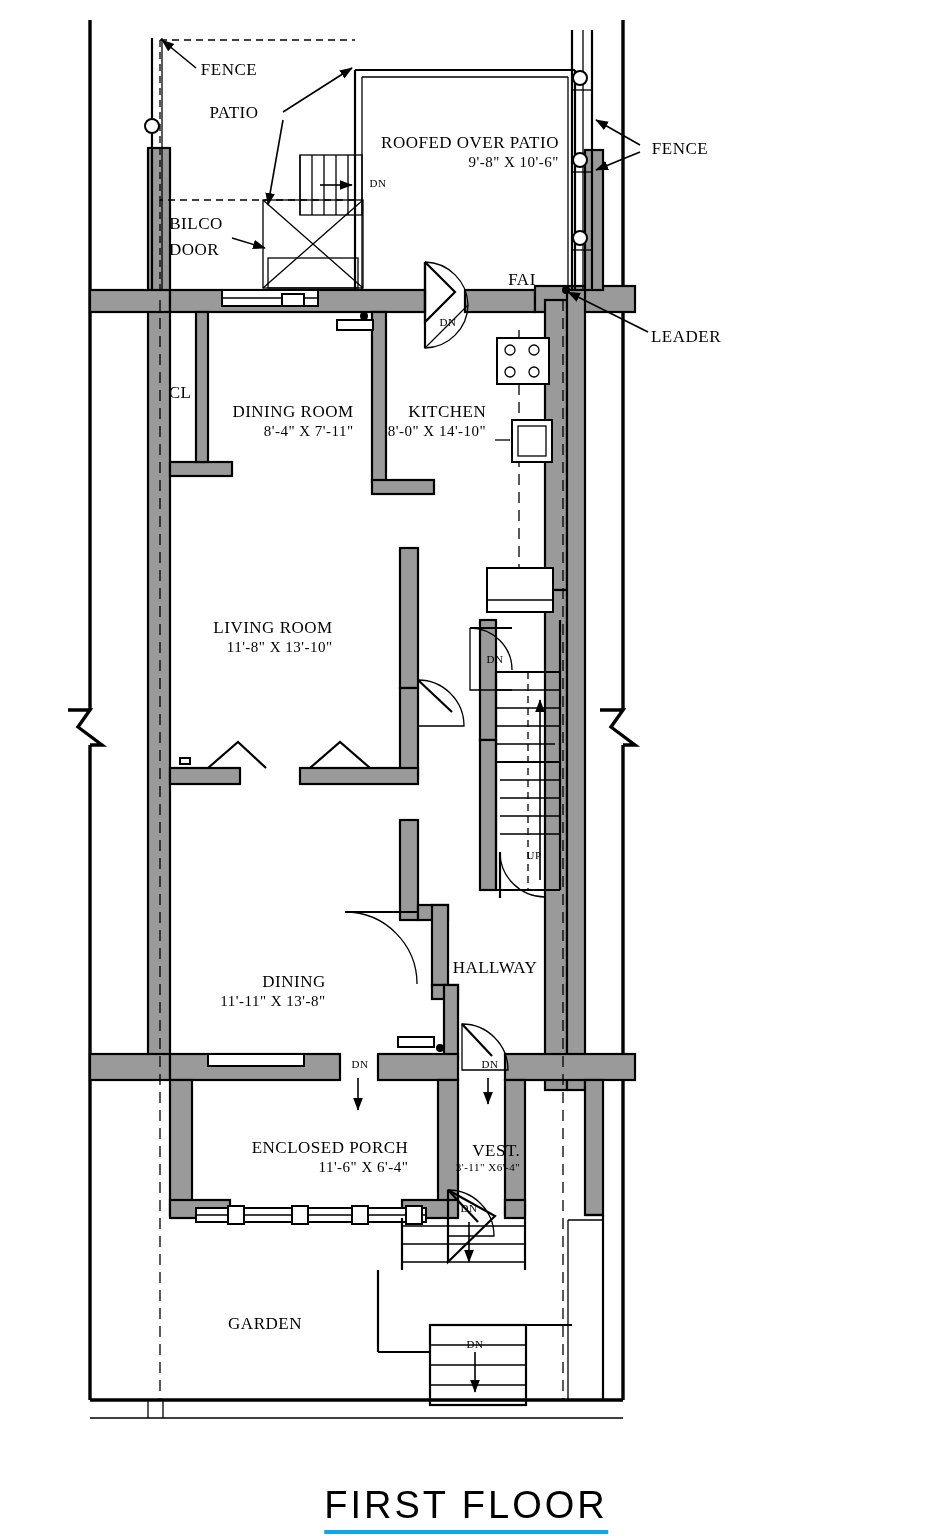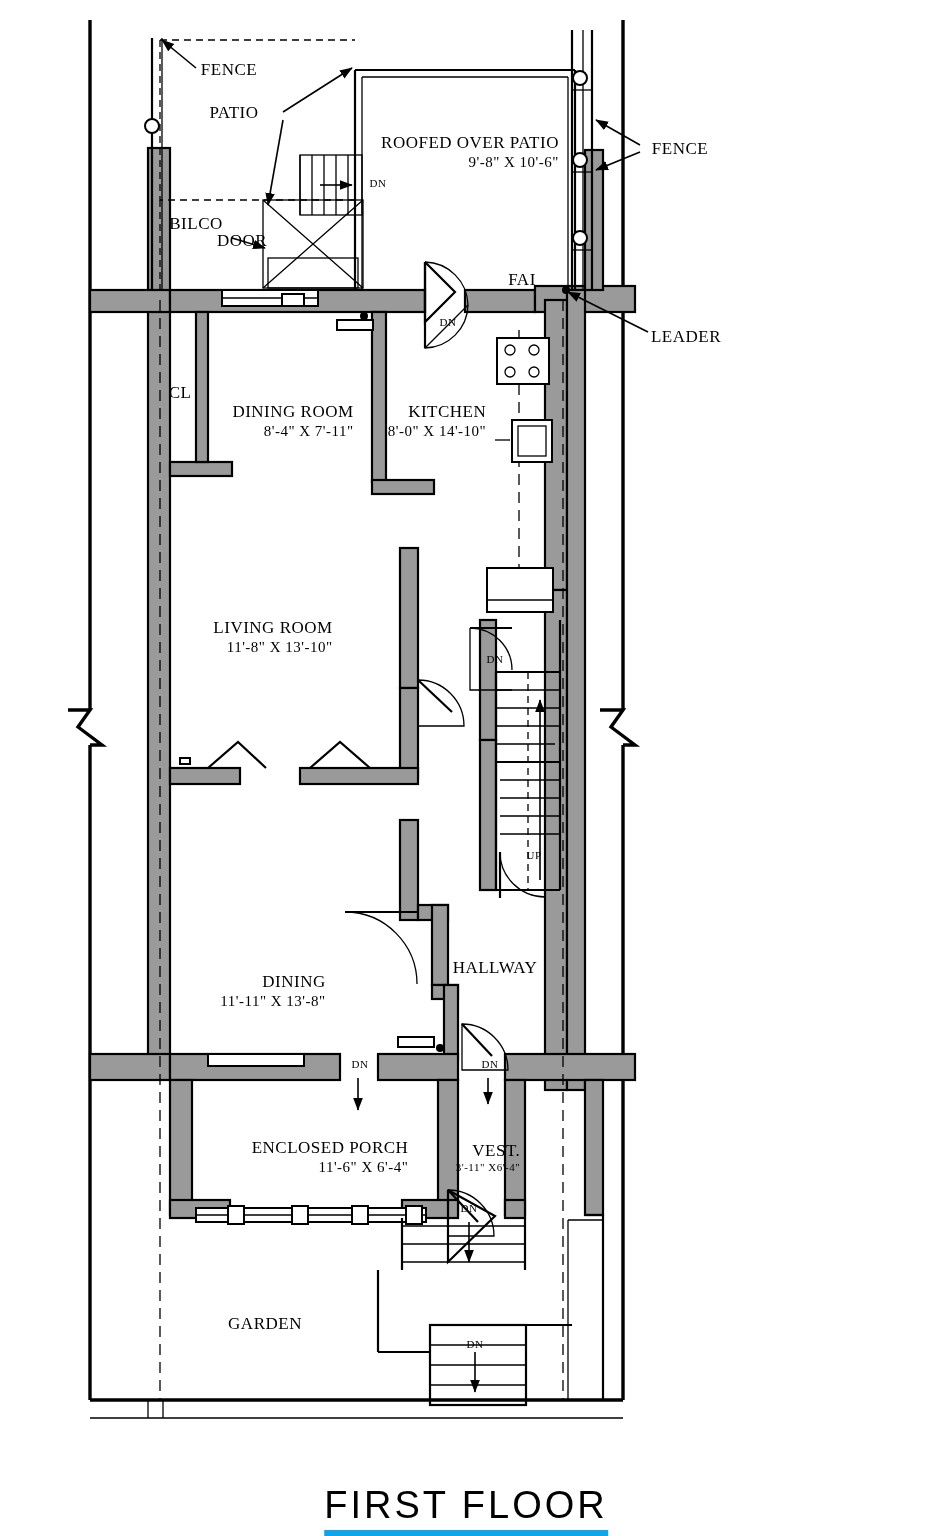--- a/index.html
+++ b/index.html
@@ -39,21 +39,21 @@
   .room-dim  { font-size: 15px; }
   .note      { font-size: 17px; }
   .small     { font-size: 11px; }
   .title {
     position: absolute;
     left: 50%;
     top: 1484px;
     transform: translateX(-50%);
     font-size: 38px;
     letter-spacing: 3px;
-    border-bottom: 6px solid #0ea5e9;
+    border-bottom: 4px solid #0ea5e9;
     padding-bottom: 3px;
   }
 </style>
 </head>
 <body>
 
 <svg id="plan" viewBox="0 0 932 1536" xmlns="http://www.w3.org/2000/svg">
   <defs>
     <style>
       .w  { fill:#9a9a9a; stroke:#000; stroke-width:2.2; }
@@ -328,21 +328,21 @@
 </div>
 
 <div class="lbl room-name" style="left:265px; top:1300px;">
   <span class="l1">GARDEN</span>
 </div>
 
 <div class="lbl note" style="left:229px; top:70px;">FENCE</div>
 <div class="lbl note" style="left:234px; top:113px;">PATIO</div>
 <div class="lbl note" style="left:680px; top:149px;">FENCE</div>
 <div class="lbl note" style="left:196px; top:224px;">BILCO</div>
-<div class="lbl note" style="left:194px; top:241px;margin-left:48px;">DOOR</div>
+<div class="lbl note" style="left:194px; top:250px;">DOOR</div>
 <div class="lbl note" style="left:522px; top:280px;">FAI</div>
 <div class="lbl note" style="left:686px; top:337px;">LEADER</div>
 <div class="lbl note" style="left:180px; top:393px;">CL</div>
 
 <div class="lbl small" style="left:378px; top:184px;">DN</div>
 <div class="lbl small" style="left:448px; top:323px;">DN</div>
 <div class="lbl small" style="left:495px; top:660px;">DN</div>
 <div class="lbl small" style="left:534px; top:856px;">UP</div>
 <div class="lbl small" style="left:360px; top:1065px;">DN</div>
 <div class="lbl small" style="left:490px; top:1065px;">DN</div>

